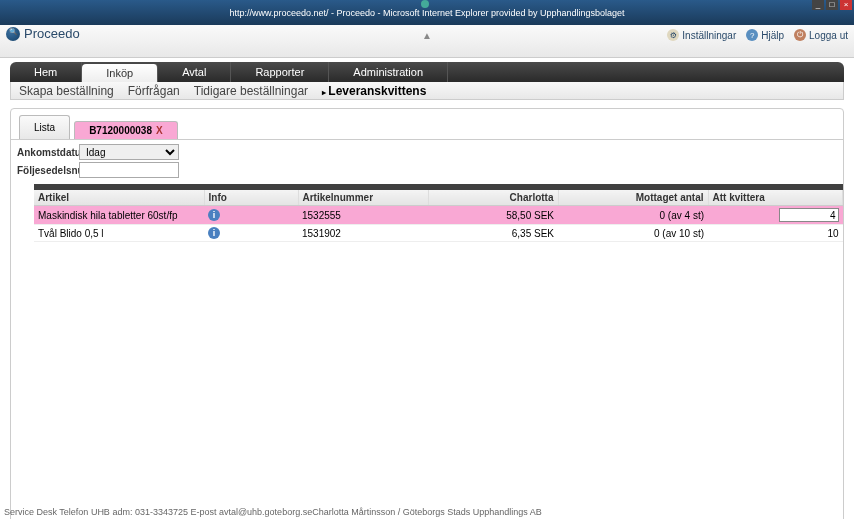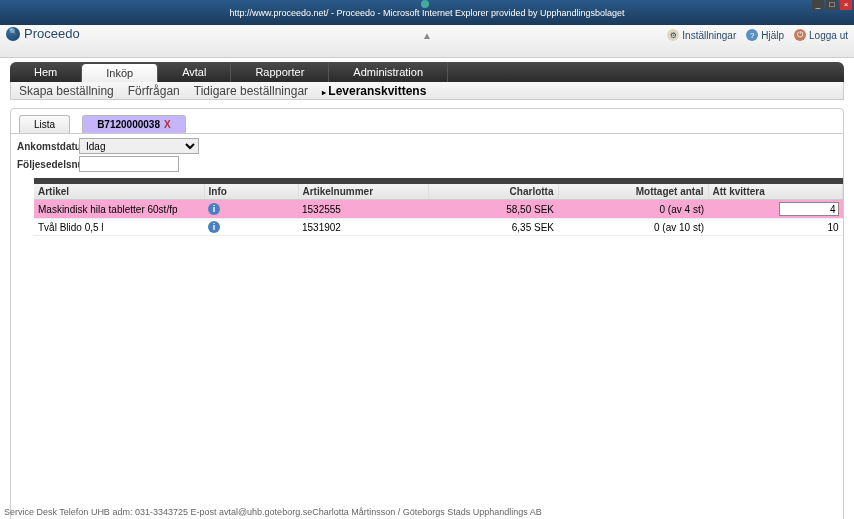--- a/index.html
+++ b/index.html
@@ -35,31 +35,31 @@
 
 .sub-nav { height: 18px; background: linear-gradient(#f8f8f8,#e8e8e8); margin: 0 10px; border: 1px solid #ccc; border-top: none; display: flex; align-items: center; padding: 0 8px; gap: 14px; font-size: 12px; color: #444; }
 .sub-nav .sn-item { cursor: pointer; }
 .sub-nav .sn-item.active { font-weight: bold; color: #000; }
 .sub-nav .sn-item.active::before { content: "▸ "; font-size: 8px; }
 
 
 .content { margin: 8px 10px 0; border: 1px solid #ccc; border-radius: 4px; background: #fff; height: 430px; display: flex; flex-direction: column; }
 
 
-.tab-row { display: flex; padding: 6px 0 0 8px; gap: 12px; }
+.tab-row { display: flex; padding: 6px 0 0 8px; gap: 4px; }
 .tab { border: 1px solid #bbb; border-bottom: none; border-radius: 3px 3px 0 0; padding: 3px 14px; font-size: 10px; background: linear-gradient(#fafafa,#e8e8e8); cursor: pointer; display:flex; align-items:center; gap:4px; }
-.tab.active { background: #c4b5fd; font-weight: bold; }
+.tab.active { background: #f9a8d4; font-weight: bold; margin-top: 6px; }
 .tab .close-x { color: #a33; font-weight: bold; cursor: pointer; }
 
 
 .form-area { border-top: 1px solid #ccc; padding: 4px 6px; background: #fff; }
 .form-row { display: flex; align-items: center; margin-bottom: 2px; }
 .form-label { width: 62px; font-size: 10px; font-weight: bold; color: #333; }
 .form-area select, .form-area input[type=text] { height: 16px; font-size: 10px; border: 1px solid #aaa; padding: 0 2px; }
-.form-area select { width: 120px; }
+.form-area select { width: 100px; }
 .form-area input[type=text] { width: 100px; }
 
 
 .tbl-wrap { border-top: 6px solid #404040; flex: 1; overflow: auto; margin-left: 23px; }
 table { width: 100%; border-collapse: collapse; font-size: 10px; }
 thead th { text-align: left; background: linear-gradient(#f4f4f4,#e4e4e4); border-bottom: 1px solid #ccc; border-right: 1px solid #ddd; padding: 2px 4px; font-weight: bold; color: #333; }
 tbody td { padding: 2px 4px; border-bottom: 1px solid #eee; }
 tbody tr.sel { background: #f9a8d4; }
 .info-i { display:inline-block; width:12px; height:12px; border-radius:50%; background:#4a80c0; color:#fff; text-align:center; font-size:9px; line-height:12px; font-weight:bold; }
 .al-r { text-align: right; }

